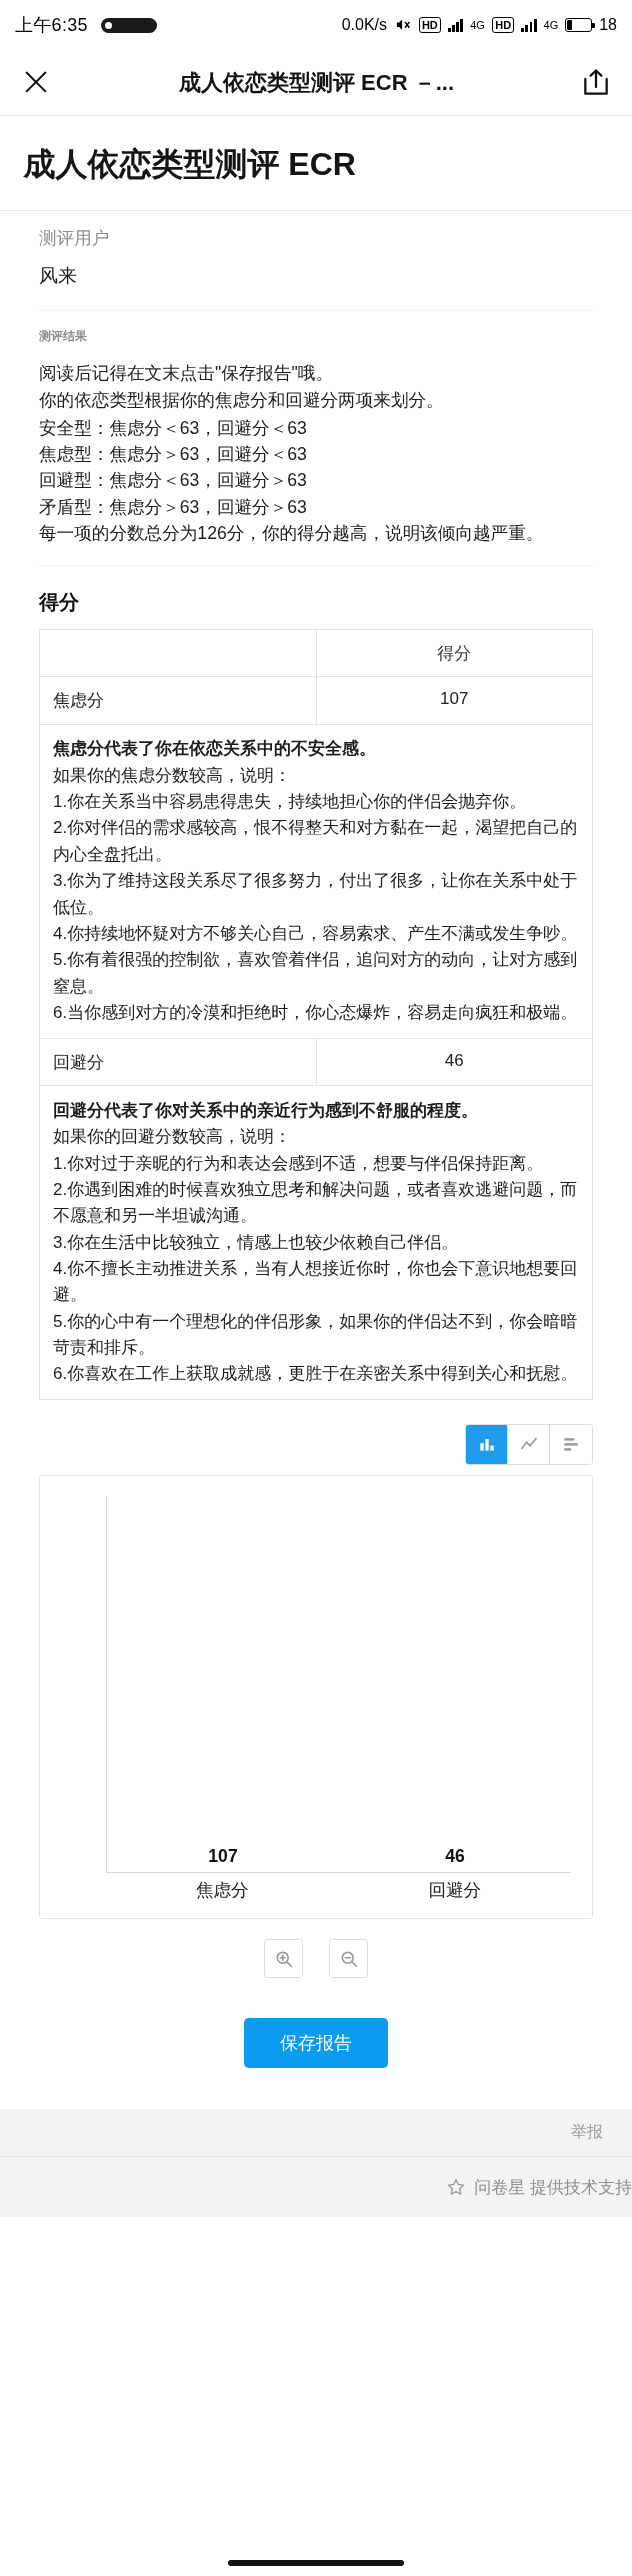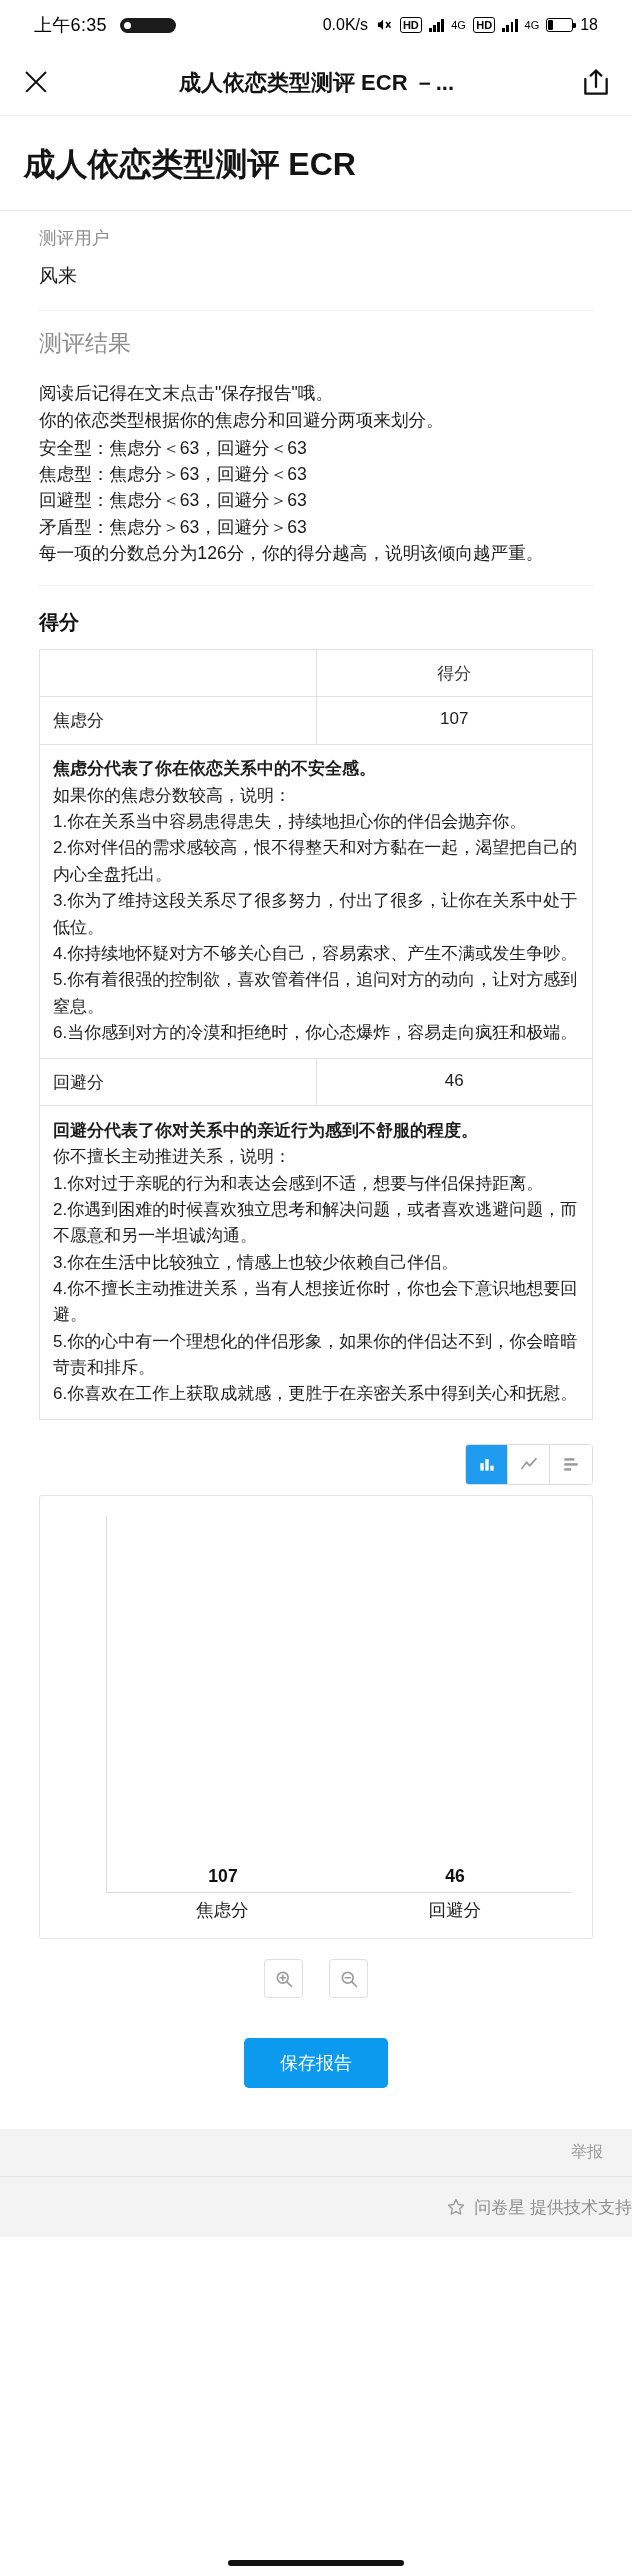--- a/index.html
+++ b/index.html
@@ -12,21 +12,21 @@
     width: 632px;
     min-height: 2576px;
     position: relative;
   }
 
   
   .statusbar {
     height: 50px;
     display: flex;
     align-items: center;
-    padding: 0 34px;
+    padding: 0 15px;
     font-size: 17.6px;
     color: #000;
     background: #fff;
   }
   .sb-left { display: flex; align-items: center; gap: 8.2px; }
   .sb-time { font-size: 18px; letter-spacing: 0.3px; }
   .sb-pill {
     width: 56px; height: 15px; border-radius: 7.6px;
     background: #1b1b1b; position: relative; margin-left: 4.7px;
   }
@@ -115,21 +115,21 @@
   }
   .section .user-name {
     font-size: 19px;
     color: #1a1a1a;
     padding-bottom: 15px;
   }
   .sec-sep { height: 0.6px; background: #ededed; margin: 0 39px; }
 
   .result-block { padding: 17.6px 39px 17.6px; }
   .result-block .rb-title {
-    font-size: 23px; color: #8d8d8d; margin-bottom: 21px;
+    font-size: 12px; color: #8d8d8d; margin-bottom: 15px; font-weight: bold;
   }
   .result-block p {
     font-size: 17.6px;
     color: #1d1d1d;
     line-height: 1.55;
   }
   .result-block p.tight { line-height: 1.5; }
 
   .score-head {
     font-size: 20px;
@@ -375,21 +375,21 @@
           <span class="ln">6.当你感到对方的冷漠和拒绝时，你心态爆炸，容易走向疯狂和极端。</span>
         </td>
       </tr>
       <tr>
         <td class="label">回避分</td>
         <td class="value">46</td>
       </tr>
       <tr>
         <td class="desc" colspan="2">
           <b class="ln">回避分代表了你对关系中的亲近行为感到不舒服的程度。</b>
-          <span class="ln">你不擅长主动推进关系，说明：</span>
+          <span class="ln">如果你的回避分数较高，说明：</span>
           <span class="ln">1.你对过于亲昵的行为和表达会感到不适，想要与伴侣保持距离。</span>
           <span class="ln">2.你遇到困难的时候喜欢独立思考和解决问题，或者喜欢逃避问题，而不愿意和另一半坦诚沟通。</span>
           <span class="ln">3.你在生活中比较独立，情感上也较少依赖自己伴侣。</span>
           <span class="ln">4.你不擅长主动推进关系，当有人想接近你时，你也会下意识地想要回避。</span>
           <span class="ln">5.你的心中有一个理想化的伴侣形象，如果你的伴侣达不到，你会暗暗苛责和排斥。</span>
           <span class="ln">6.你喜欢在工作上获取成就感，更胜于在亲密关系中得到关心和抚慰。</span>
         </td>
       </tr>
     </tbody>
       </table>

